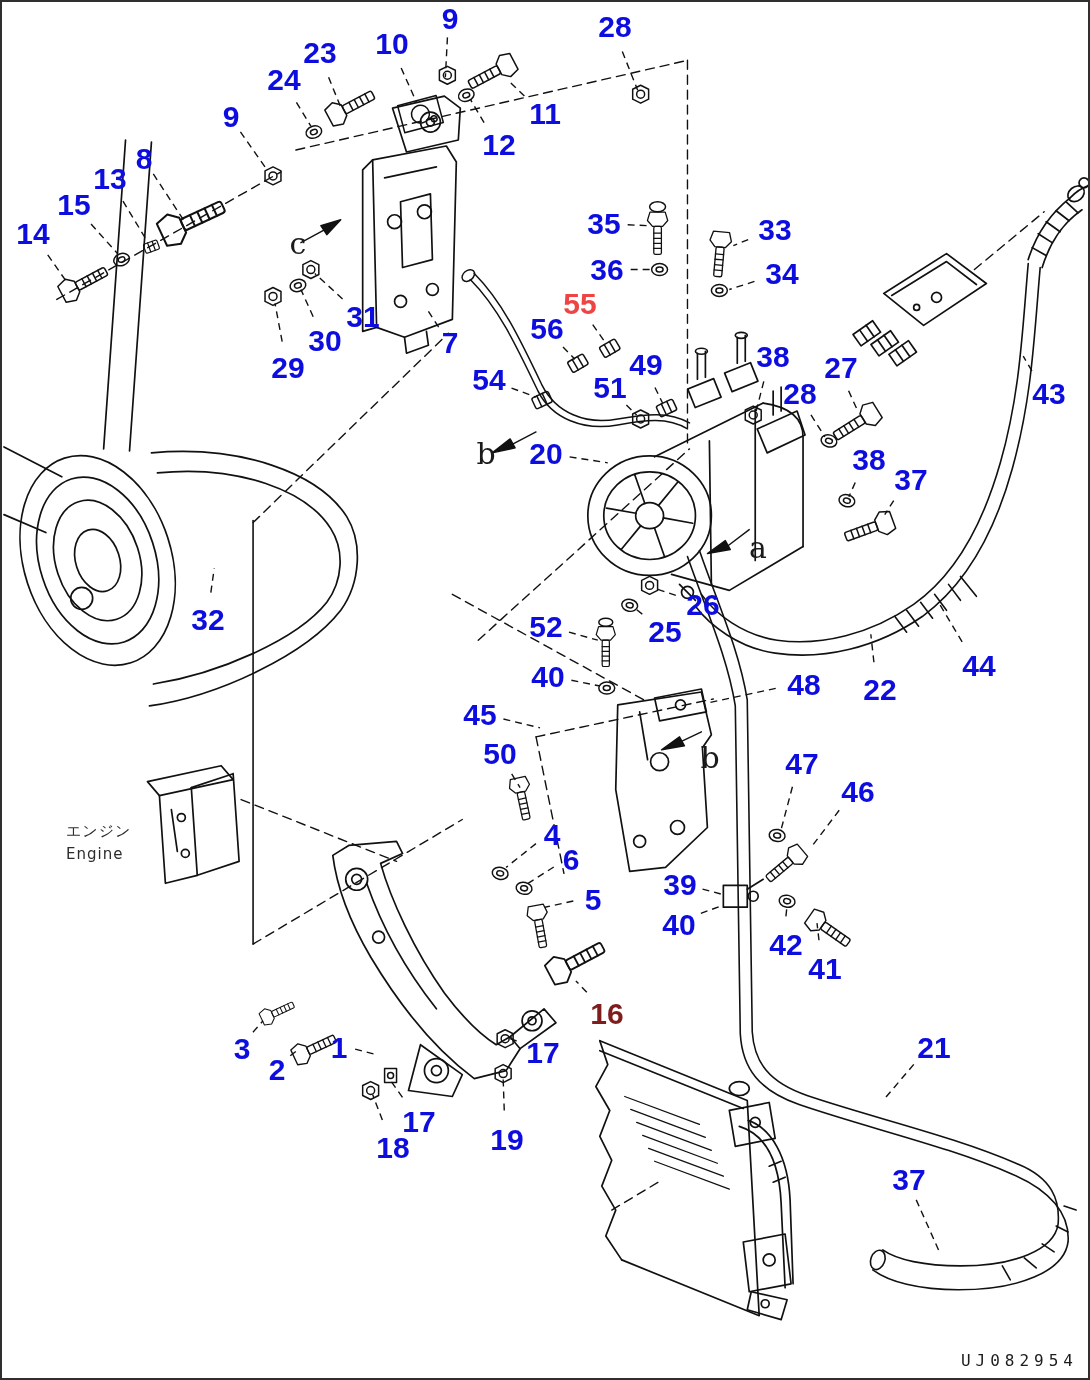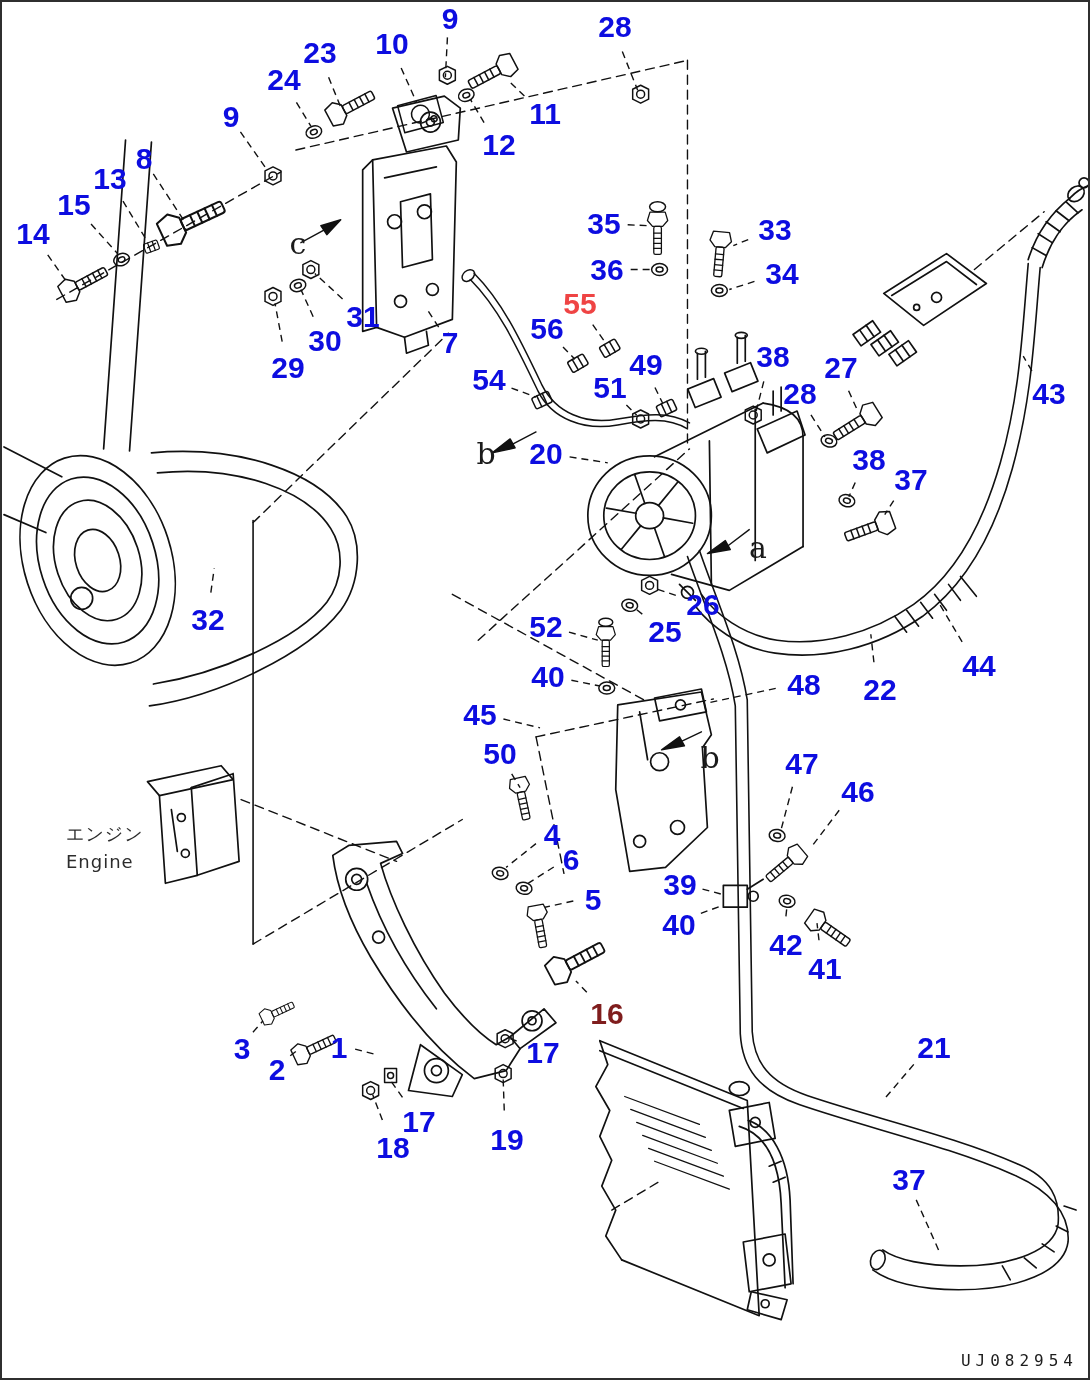--- a/index.html
+++ b/index.html
@@ -13,21 +13,21 @@
   .callout{
     position:absolute;transform:translate(-50%,-50%);
     font-weight:bold;font-size:30px;line-height:1;white-space:nowrap;
     font-family:"Liberation Sans",sans-serif;
   }
   .view-letter{
     position:absolute;transform:translate(-50%,-50%);
     font-family:"DejaVu Serif",serif;font-size:30px;color:#1b1b1b;line-height:1;
   }
   .part-label{
-    position:absolute;color:#2c2c2c;font-size:18px;line-height:1.55;
+    position:absolute;color:#2c2c2c;font-size:15px;line-height:1.55;
     letter-spacing:1px;font-family:"DejaVu Sans",sans-serif;white-space:nowrap;
   }
   .part-label.center{text-align:center;}
   .drawing-code{
     position:absolute;right:10px;bottom:8px;
     font-family:"DejaVu Sans Mono",monospace;font-size:16px;
     letter-spacing:5px;color:#1c1c1c;
   }
 </style>
 </head>

